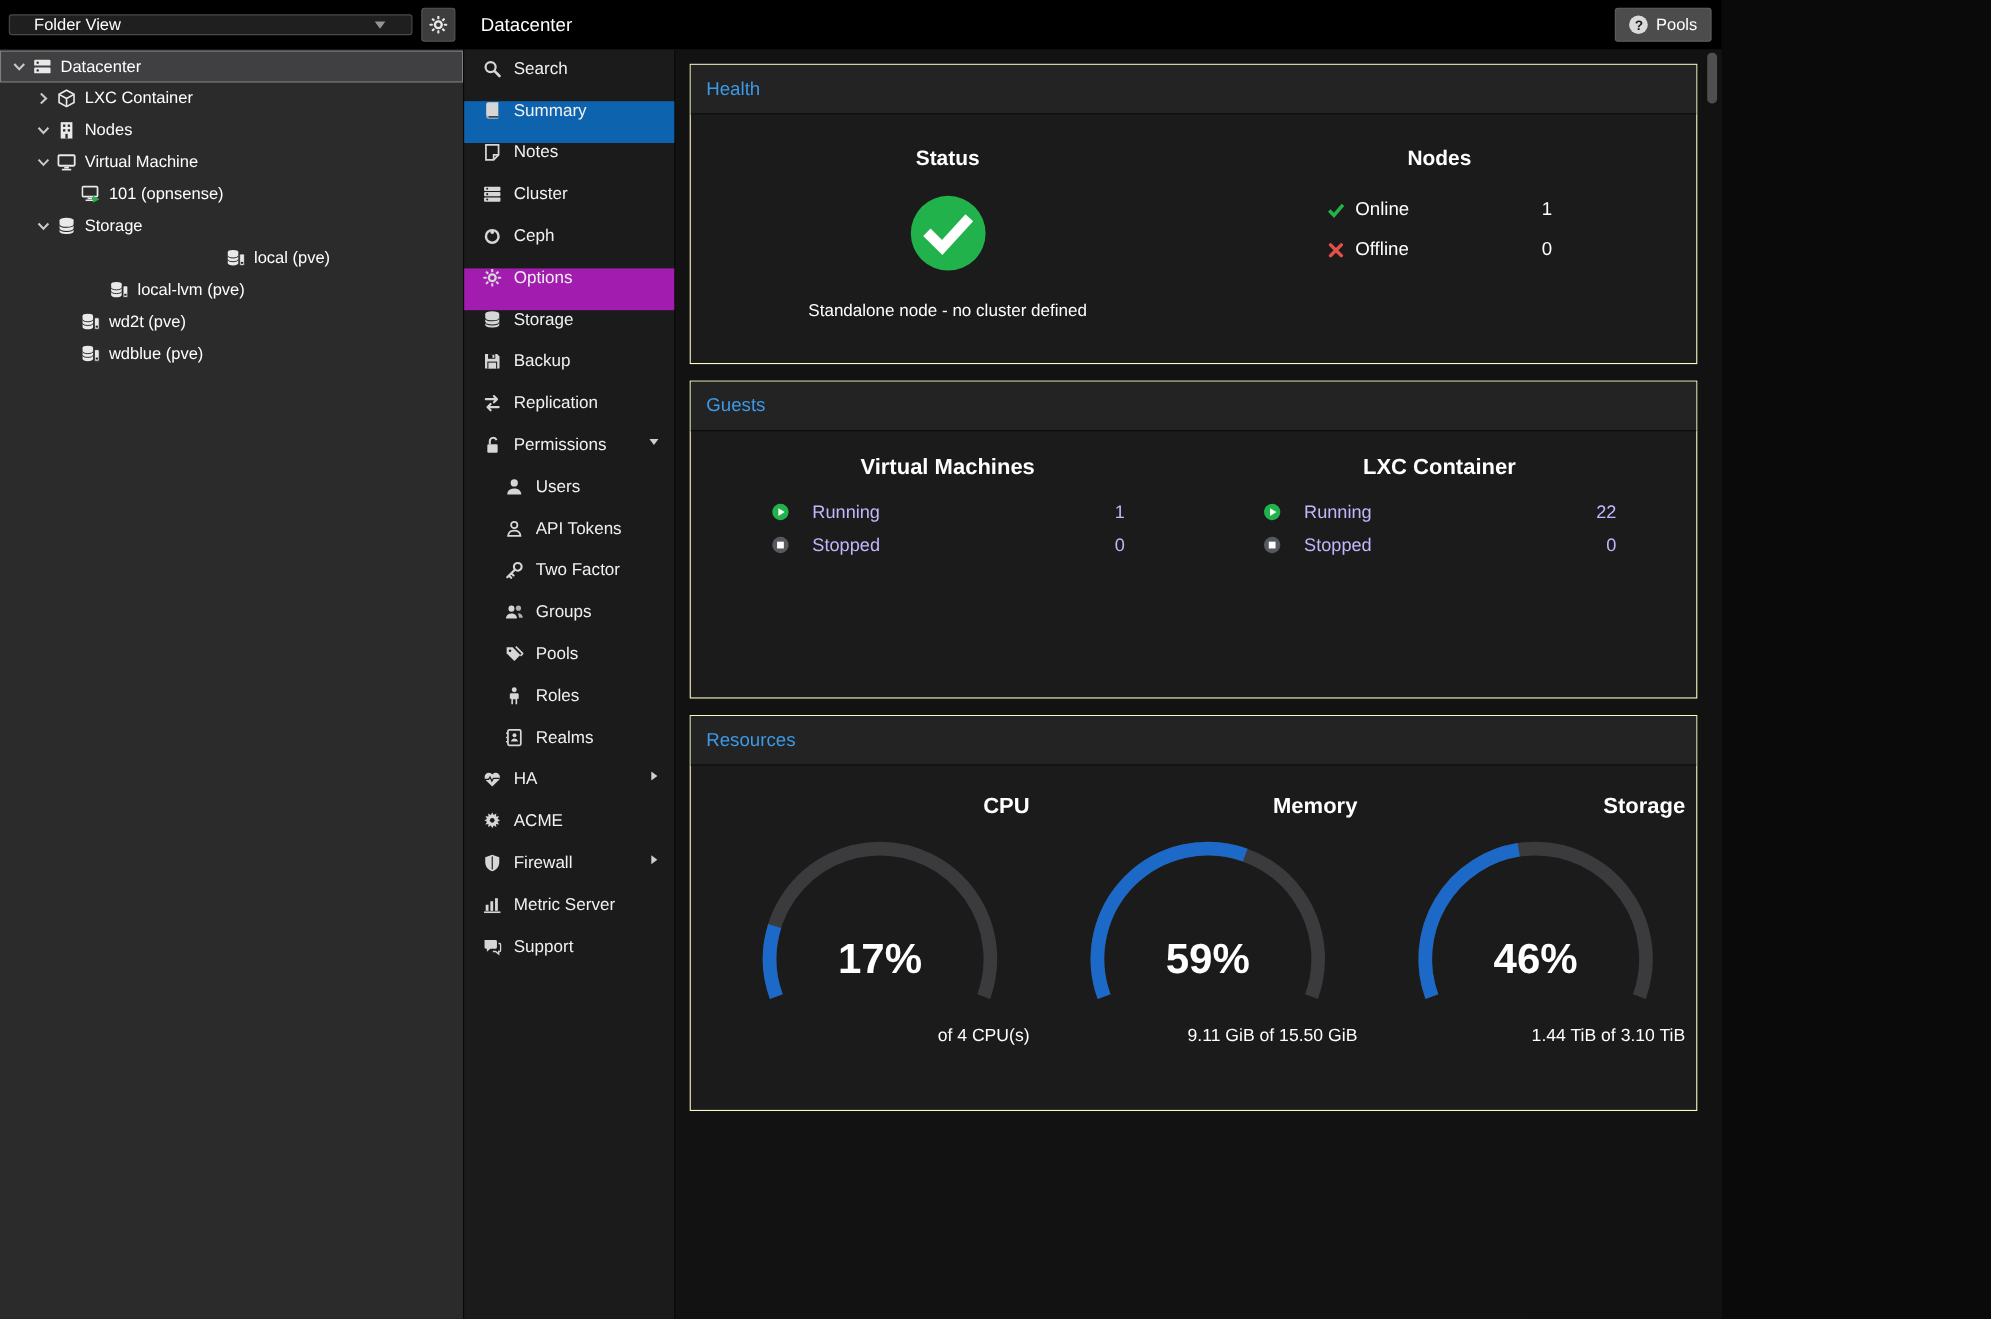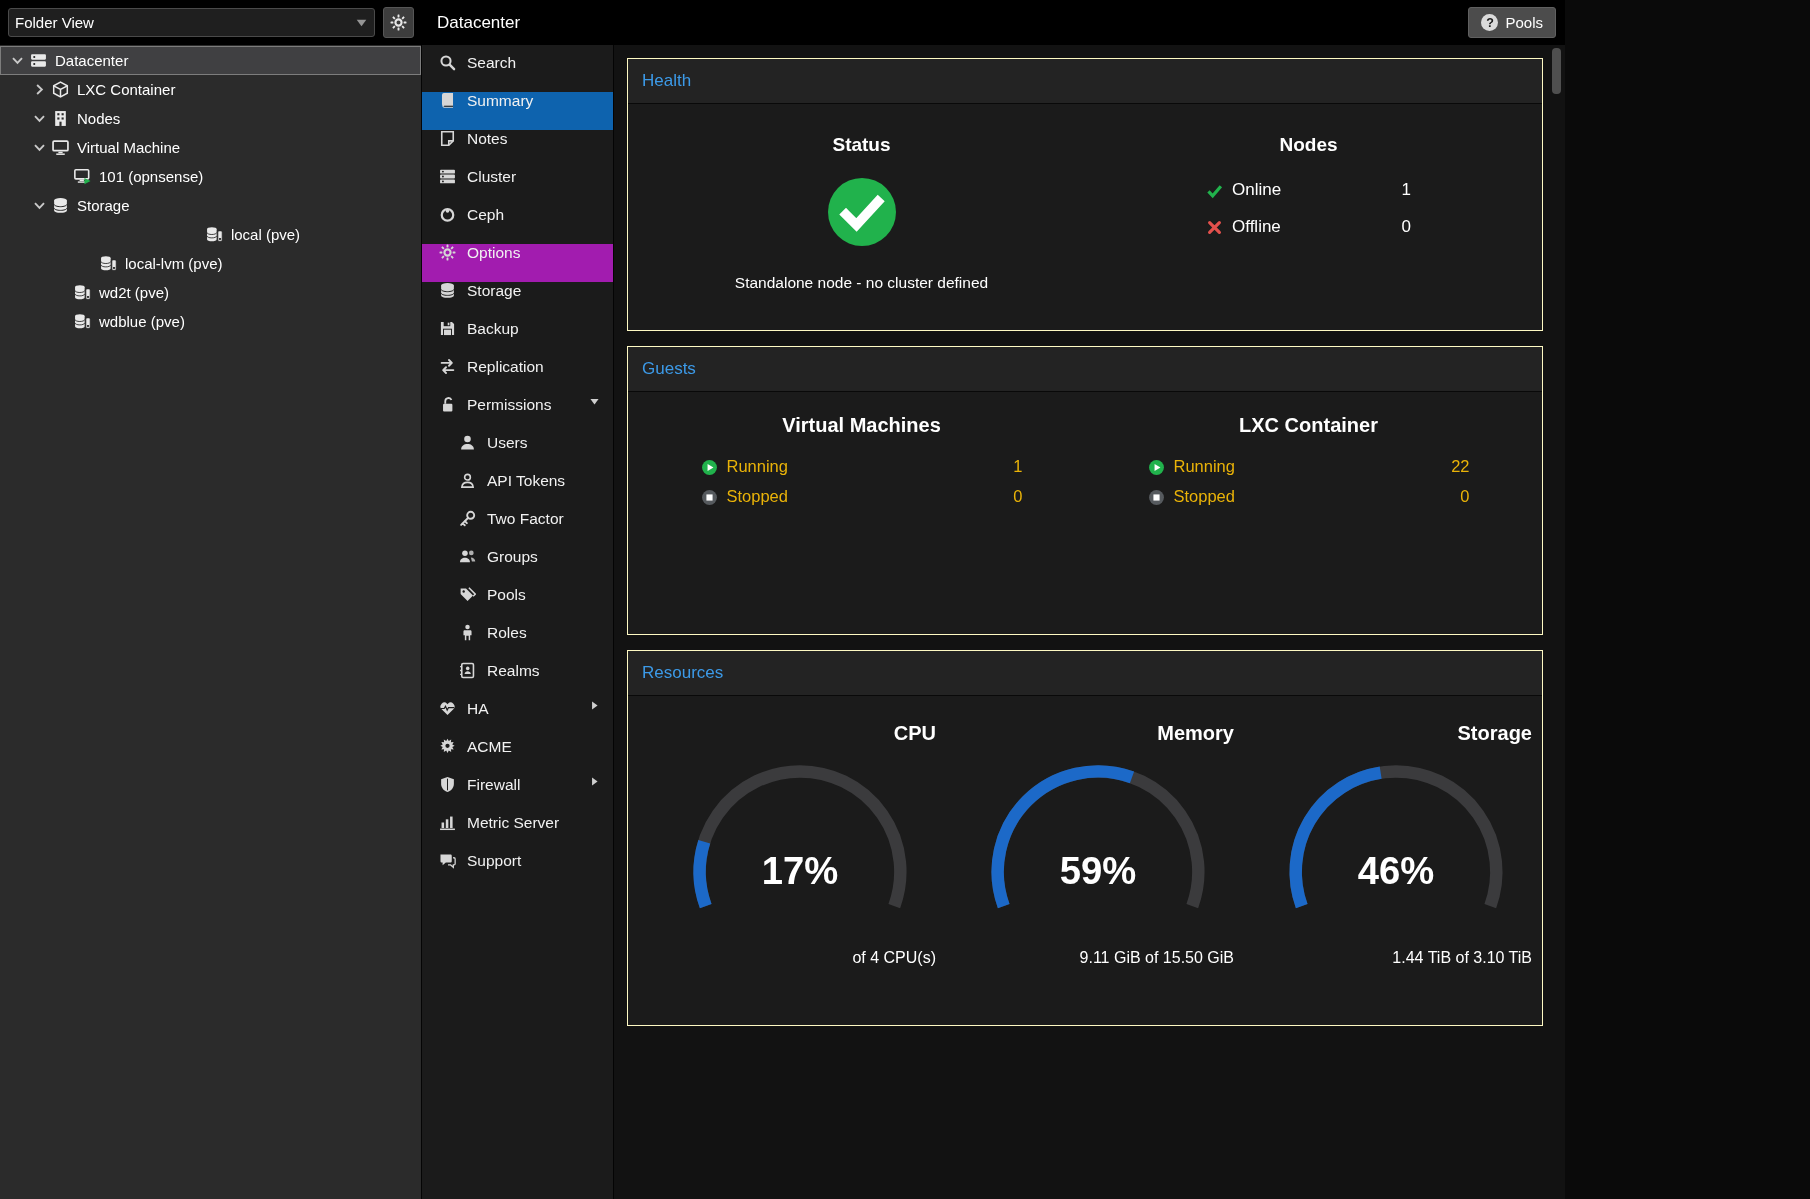--- a/index.html
+++ b/index.html
@@ -1,21 +1,21 @@
 <!DOCTYPE html>
 <html style="--accent-blue: #3c9ae8; --selection-blue: #0e63ae; --gauge-blue: #1c69c8; --ok-green: #21b24c; --err-red: #e2504c; --stopped-gray: #565a5e;"><head>
 <meta charset="utf-8">
 <style>
   *{box-sizing:border-box;margin:0;padding:0}
   html,body{width:1810px;height:1199px;background:#0a0a0a;font-family:"Liberation Sans",sans-serif;overflow:hidden}
   .window{width:1565px;height:1199px;background:#121212;display:flex;flex-direction:column}
   
   .topbar{flex:0 0 45px;background:#000;display:flex;align-items:center}
   .topbar-left{width:422px;flex:0 0 422px;display:flex;align-items:center;gap:8px;padding:0 8px}
-  .combo{flex:1;height:29px;background:#1f1f1f;border:1px solid #4a4a4a;border-radius:3px;display:flex;align-items:center;justify-content:space-between;padding:0 6px;color:#fff;font-size:15px;cursor:pointer}
+  .combo{flex:1;height:19px;background:#1f1f1f;border:1px solid #4a4a4a;border-radius:3px;display:flex;align-items:center;justify-content:space-between;padding:0 22px;color:#fff;font-size:15px;cursor:pointer}
   .combo-arrow{width:13px;height:13px;color:#949494;display:inline-flex}
   .combo-arrow svg{width:100%;height:100%}
   .gear-btn{width:31px;height:31px;background:#3d3d3d;border:1px solid #565656;border-radius:3px;display:flex;align-items:center;justify-content:center;color:#e6e6e6;cursor:pointer}
   .topbar-title{flex:1;color:#fff;font-size:17px;padding-left:15px}
   .help-btn{margin-right:9px;height:31px;background:#4c4c4c;border:1px solid #606060;border-radius:3px;color:#fff;font-size:15px;display:flex;align-items:center;gap:7px;padding:0 12px;cursor:pointer}
   .help-btn .q{width:17px;height:17px;border-radius:50%;background:#dadada;color:#191919;font-weight:700;font-size:12.5px;display:flex;align-items:center;justify-content:center}
   
   .cols{flex:1;display:flex;min-height:0}
   .tree-panel{width:422px;flex:0 0 422px;background:#2b2b2b;border-right:1px solid #050505;padding-top:1px;overflow:hidden}
   .trow{height:29px;display:flex;align-items:center;gap:5px;color:#fff;font-size:15px;cursor:pointer;border:1px solid transparent}
@@ -44,30 +44,30 @@
   .big-check{width:72px;height:72px;margin-bottom:26px}
   .big-check svg{width:100%;height:100%}
   .hmsg{font-size:15.5px;color:#fff}
   .node-rows{width:205px;display:flex;flex-direction:column;gap:17px;margin-top:4px}
   .nrow{display:flex;align-items:center;gap:9px;font-size:17px;color:#fff}
   .nrow .val{margin-left:auto}
   .guests-body{display:flex;padding:14px 10px 128px}
   .gcol{flex:1;display:flex;flex-direction:column;align-items:center}
   .ghead{font-size:20px;font-weight:700;color:#fff;margin:8px 0 20px}
   .grows{width:322px;display:flex;flex-direction:column;gap:11px}
-  .grow{display:flex;align-items:flex-end;gap:9px;font-size:16.5px;color:#eab308}
+  .grow{display:flex;align-items:flex-start;gap:21px;font-size:16.5px;color:#c4b5fd}
   .grow .val{margin-left:auto}
   .res-body{display:flex;padding:26px 10px 58px}
   .rescol{flex:1;display:flex;flex-direction:column;align-items:flex-end}
   .rhead{font-size:20px;font-weight:700;color:#fff;margin-bottom:14px}
   .gauge{width:272px;height:172px}
   .gtrack{fill:none;stroke:#3b3b3d;stroke-width:13}
   .gval{fill:none;stroke:var(--gauge-blue);stroke-width:13}
   .gpct{fill:#fff;font-size:40px;font-weight:700;text-anchor:middle;font-family:"Liberation Sans",sans-serif}
-  .rdetail{font-size:16px;color:#fff;margin-top:18px}
+  .rdetail{font-size:16px;color:#fff;margin-top:2px}
   .scrollbar{position:absolute;top:2px;right:3px;width:10px;bottom:0}
   .scrollbar .thumb{width:9px;height:46px;background:#4f4f4f;border-radius:4px;margin-top:1px}
 </style>
 </head>
 <body>
 
 <div class="window">
   <div class="topbar">
     <div class="topbar-left">
       <div class="combo">

